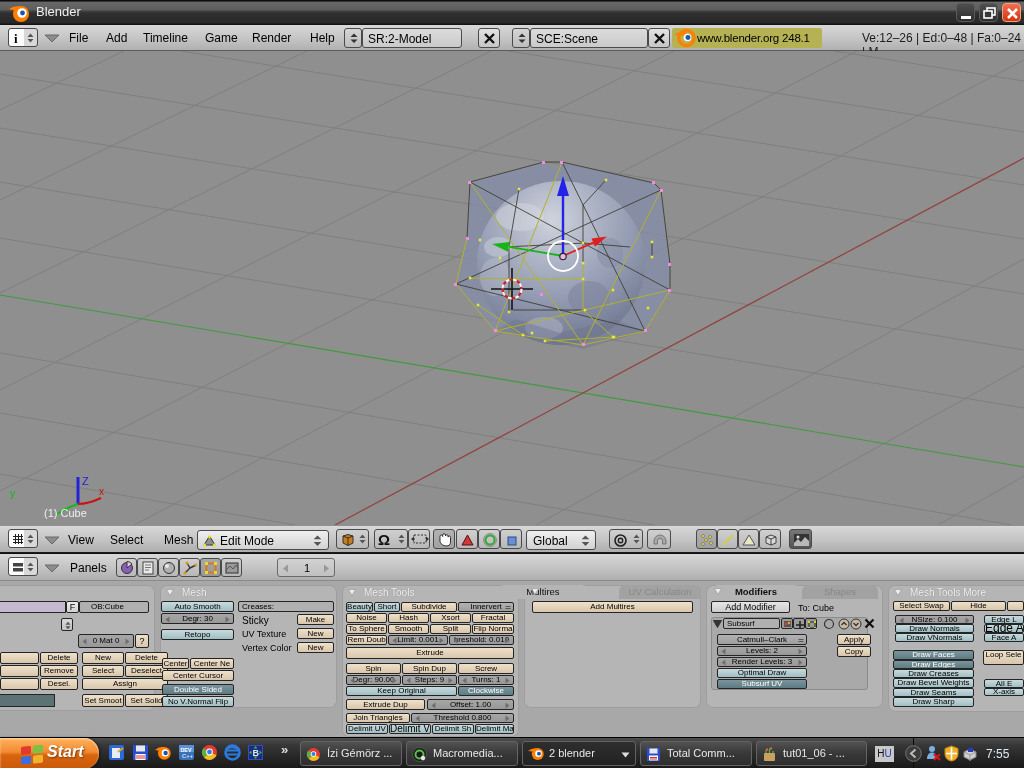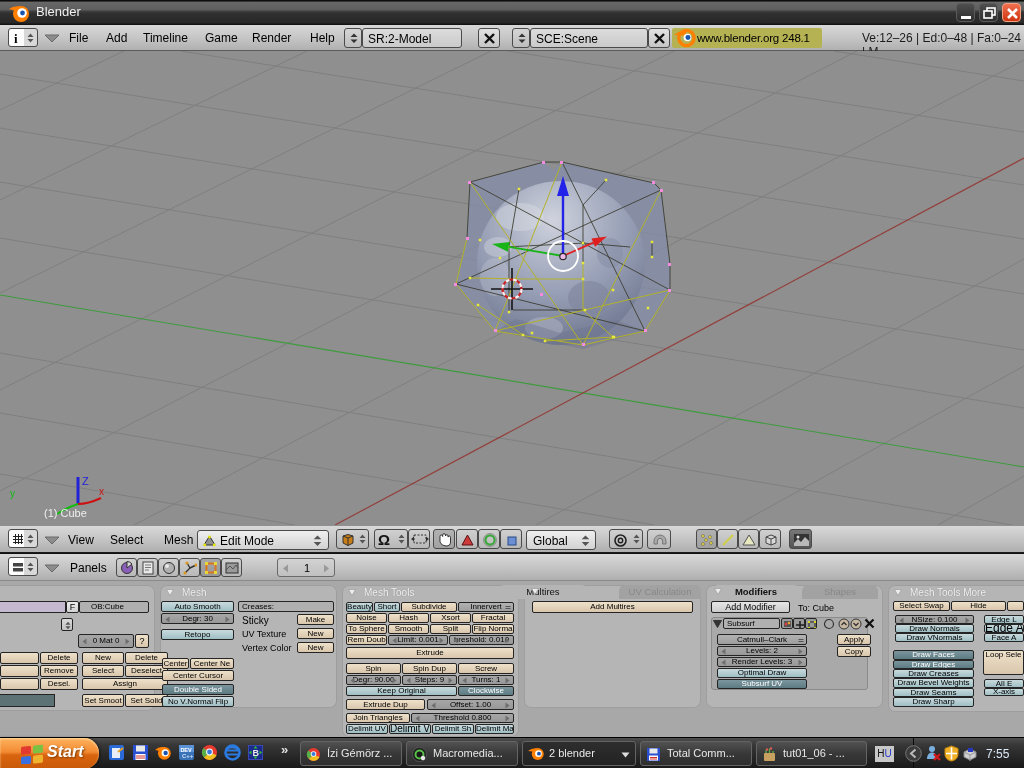--- a/index.html
+++ b/index.html
@@ -615,21 +615,21 @@
       <div class="b cyan" style="left:895px;top:52px;width:79px;height:9px;font-size:8px;line-height:7px">Draw VNormals</div>
       <div class="b cyan" style="left:984px;top:34px;width:40px;height:9px;font-size:8px;line-height:7px">Edge L</div>
       <div class="b cyan" style="left:984px;top:43px;width:40px;height:9px;font-size:12px;line-height:7px">Edge A</div>
       <div class="b cyan" style="left:984px;top:52px;width:40px;height:9px;font-size:8px;line-height:7px">Face A</div>
       <div class="b dk" style="left:893px;top:69px;width:81px;height:10px;line-height:8px">Draw Faces</div>
       <div class="b dk" style="left:893px;top:79px;width:81px;height:9px;line-height:7px">Draw Edges</div>
       <div class="b cyan" style="left:893px;top:88px;width:81px;height:9px;line-height:7px">Draw Creases</div>
       <div class="b cyan" style="left:893px;top:97px;width:81px;height:10px;font-size:8px;line-height:8px">Draw Bevel Weights</div>
       <div class="b cyan" style="left:893px;top:107px;width:81px;height:9px;line-height:7px">Draw Seams</div>
       <div class="b cyan" style="left:893px;top:116px;width:81px;height:10px;line-height:8px">Draw Sharp</div>
-      <div class="b tan" style="left:983px;top:69px;width:41px;height:25px;font-size:8px;line-height:7px">Loop Sele</div>
+      <div class="b tan" style="left:983px;top:69px;width:41px;height:15px;font-size:8px;line-height:7px">Loop Sele</div>
       <div class="b cyan" style="left:984px;top:98px;width:40px;height:9px;font-size:8px;line-height:7px">All E</div>
       <div class="b cyan" style="left:984px;top:107px;width:40px;height:8px;font-size:8px;line-height:6px">X-axis</div>
     </div>
 
 <div id="taskbar" class="abs">
  <div id="startbtn" class="abs">
   <svg class="abs" style="left:20px;top:5px" width="24" height="21" viewBox="0 0 24 21">
    <g transform="skewY(-6)">
             <rect x="1" y="4" width="10" height="8" rx="1.5" fill="#e23a2e"></rect>
             <rect x="13" y="4" width="10" height="8" rx="1.5" fill="#7cc144"></rect>

